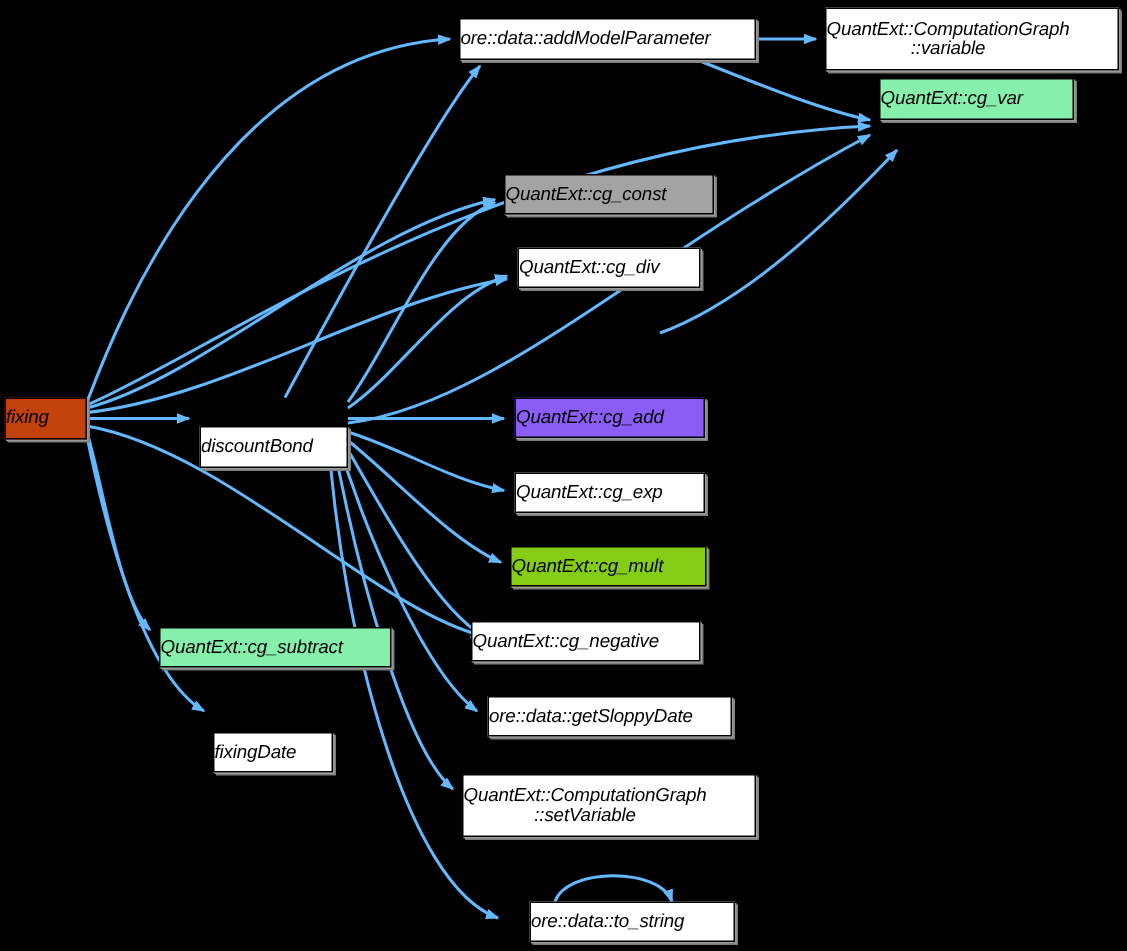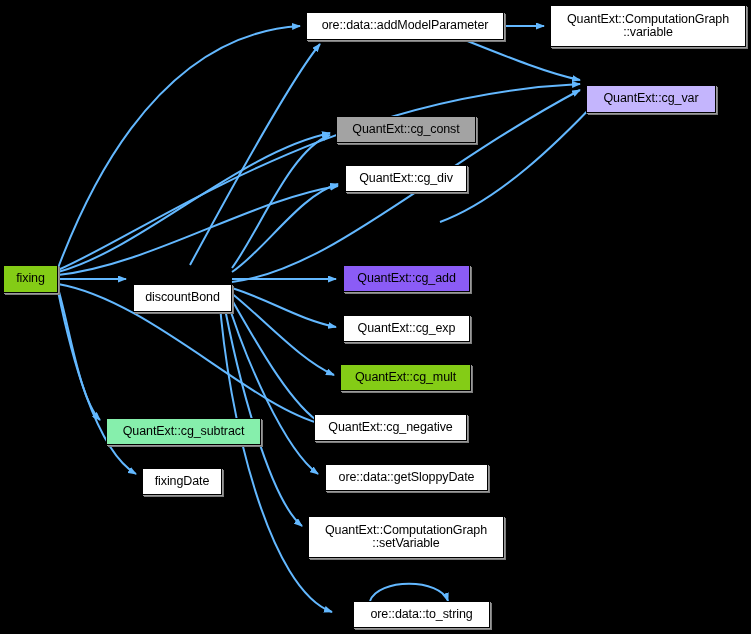--- a/index.html
+++ b/index.html
@@ -31,24 +31,25 @@
     position: absolute;
     box-sizing: border-box;
     background: #ffffff;
     border: 1px solid #000000;
     box-shadow: 1px 1px 0 0 #9a9a9a, 2px 2px 0 0 #7d7d7d;
     color: #000000;
     font-size: 12.5px;
     line-height: 13.5px;
     display: flex;
     align-items: center;
-    justify-content: center;
+    justify-content: flex-start;
     text-align: center;
     white-space: pre;
     letter-spacing: -0.1px;
+    font-style: italic;
   }
   .node.current {
     background: #a0a0a0;
     border: 1px solid #000000;
   }
   .node-label {
     display: block;
     white-space: pre;
   }
 </style>
@@ -84,33 +85,33 @@
         <path d="M 222,293 C 238,380 270,500 302,526" fill="none" stroke="#63b8ff" stroke-width="2" marker-end="url(#arrowhead)"></path>
         <path d="M 219,293 C 228,420 270,590 332,612" fill="none" stroke="#63b8ff" stroke-width="2" marker-end="url(#arrowhead)"></path>
         <path d="M 440,222 C 500,200 560,140 598,100" fill="none" stroke="#63b8ff" stroke-width="2" marker-end="url(#arrowhead)"></path>
         <path d="M 504,26 L 544,26" fill="none" stroke="#63b8ff" stroke-width="2" marker-end="url(#arrowhead)"></path>
         <path d="M 465,40 C 510,58 550,74 580,80" fill="none" stroke="#63b8ff" stroke-width="2" marker-end="url(#arrowhead)"></path>
         <path d="M 370,601 C 378,578 440,578 448,601" fill="none" stroke="#63b8ff" stroke-width="2" marker-end="url(#arrowhead)"></path>
       </g>
   </svg>
 
   <div id="node-group">
-      <div class="node current" style="left: 3px; top: 265px; width: 55px; height: 28px; background: #84cc16;"><span class="node-label">fixing</span></div>
+      <div class="node current" style="left: 3px; top: 265px; width: 55px; height: 28px; background: #c2410c;"><span class="node-label">fixing</span></div>
       <div class="node" style="left: 133px; top: 265px; width: 99px; height: 28px; background: rgb(255, 255, 255); margin-top: 19px;"><span class="node-label">discountBond</span></div>
       <div class="node" style="left: 306px; top: 12px; width: 198px; height: 28px; background: rgb(255, 255, 255);"><span class="node-label">ore::data::addModelParameter</span></div>
       <div class="node" style="left: 550px; top: 5px; width: 196px; height: 42px; background: rgb(255, 255, 255);"><span class="node-label">QuantExt::ComputationGraph
 ::variable</span></div>
-      <div class="node" style="left: 586px; top: 85px; width: 130px; height: 28px; background: #c4b5fd;"><span class="node-label">QuantExt::cg_var</span></div>
+      <div class="node" style="left: 586px; top: 52px; width: 130px; height: 28px; background: #86efac;"><span class="node-label">QuantExt::cg_var</span></div>
       <div class="node" style="left: 336px; top: 116px; width: 140px; height: 27px; background: #a3a3a3;"><span class="node-label">QuantExt::cg_const</span></div>
       <div class="node" style="left: 345px; top: 165px; width: 122px; height: 27px; background: rgb(255, 255, 255);"><span class="node-label">QuantExt::cg_div</span></div>
       <div class="node" style="left: 343px; top: 265px; width: 127px; height: 27px; background: #8b5cf6;"><span class="node-label">QuantExt::cg_add</span></div>
       <div class="node" style="left: 343px; top: 315px; width: 127px; height: 27px; background: rgb(255, 255, 255);"><span class="node-label">QuantExt::cg_exp</span></div>
       <div class="node" style="left: 340px; top: 364px; width: 131px; height: 27px; background: #84cc16;"><span class="node-label">QuantExt::cg_mult</span></div>
       <div class="node" style="left: 314px; top: 414px; width: 153px; height: 27px; background: rgb(255, 255, 255);"><span class="node-label">QuantExt::cg_negative</span></div>
       <div class="node" style="left: 325px; top: 464px; width: 163px; height: 27px; background: rgb(255, 255, 255);"><span class="node-label">ore::data::getSloppyDate</span></div>
       <div class="node" style="left: 308px; top: 516px; width: 196px; height: 42px; background: rgb(255, 255, 255);"><span class="node-label">QuantExt::ComputationGraph
 ::setVariable</span></div>
       <div class="node" style="left: 353px; top: 601px; width: 137px; height: 27px; background: rgb(255, 255, 255);"><span class="node-label">ore::data::to_string</span></div>
       <div class="node" style="left: 106px; top: 418px; width: 155px; height: 27px; background: #86efac;"><span class="node-label">QuantExt::cg_subtract</span></div>
-      <div class="node" style="left: 142px; top: 468px; width: 80px; height: 27px; background: rgb(255, 255, 255);"><span class="node-label">fixingDate</span></div>
+      <div class="node" style="left: 142px; top: 488px; width: 80px; height: 27px; background: rgb(255, 255, 255);"><span class="node-label">fixingDate</span></div>
     </div>
 
 </div>
 
 </body></html>

